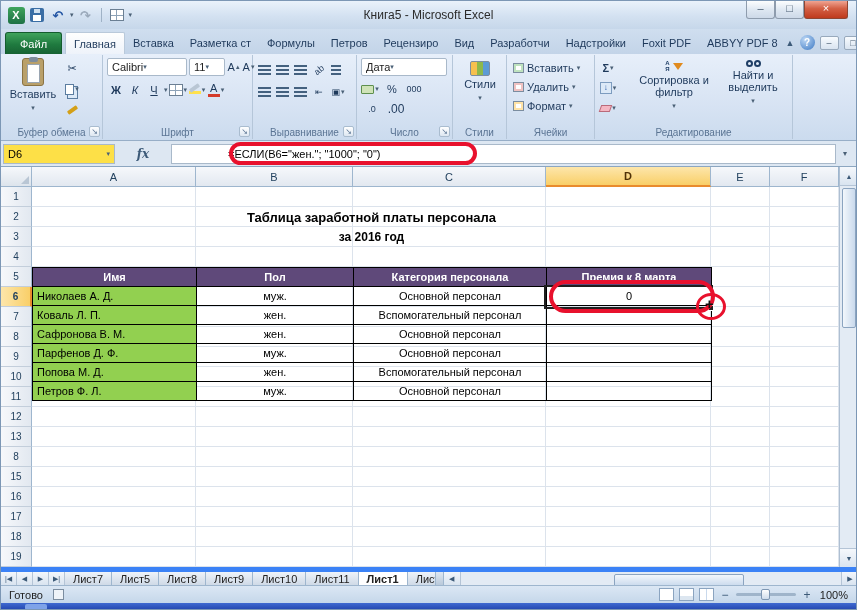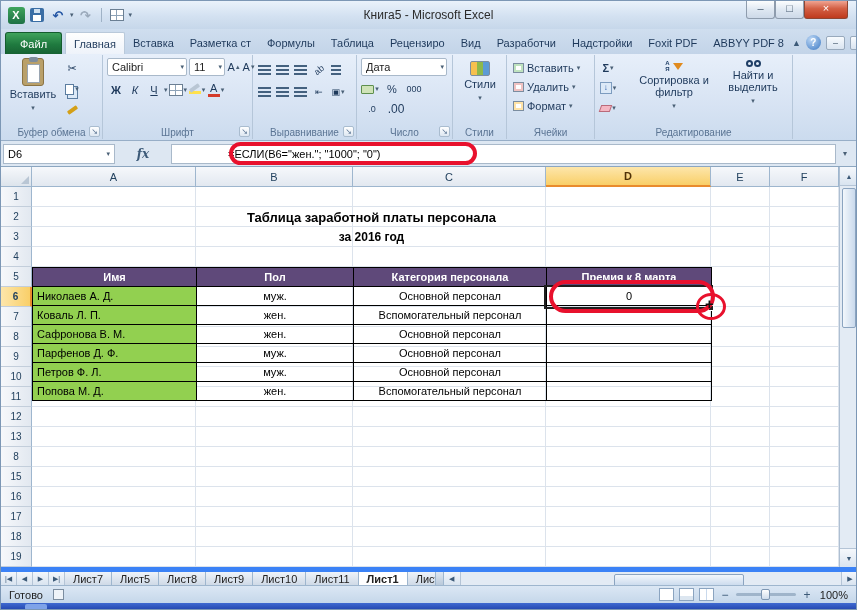--- a/index.html
+++ b/index.html
@@ -28,21 +28,21 @@
 .tab.active{background:linear-gradient(#fefefe,#eef3fa);border:1px solid #b9c9da;border-bottom:none;border-radius:2px 2px 0 0}
 .tr-right{margin-left:auto;display:flex;align-items:center;gap:5px;padding-bottom:4px}
 .ribmin{font-size:9px;color:#3c5a78}
 .helpico{width:15px;height:15px;border-radius:50%;background:radial-gradient(circle at 35% 30%,#bcd7f5,#3b78c3);color:#fff;font-size:10px;font-weight:bold;display:flex;align-items:center;justify-content:center}
 .wb-btn{width:19px;height:14px;border:1px solid #98a9bc;background:linear-gradient(#f8fbfe,#d9e4f0);font-size:9px;line-height:12px;text-align:center;color:#45586d;border-radius:2px}
 
 .ribbon{position:absolute;left:0;top:53px;width:100%;height:87px;background:linear-gradient(#e7effa,#d7e3f3 60%,#cbdbee);border-bottom:1px solid #97aec7}
 .rg{position:absolute;top:1px;height:84px;border-right:1px solid #b5c6d9}
 .rg-label{position:absolute;bottom:1px;left:0;right:0;text-align:center;font-size:10px;color:#5a7493;white-space:nowrap;overflow:hidden}
 .launch{position:absolute;right:2px;bottom:2px;width:11px;height:11px;font-size:8px;line-height:9px;text-align:center;color:#5a7493;border:1px solid #a9bccf;border-radius:2px;background:linear-gradient(#fff,#dde7f1)}
-.combo{background:#fff;border:1px solid #a9b9ca;height:18px;display:flex;align-items:center;justify-content:space-between;font-size:11px;padding:0 2px 0 4px;color:#222;border-radius:2px}
+.combo{background:#fff;border:1px solid #a9b9ca;height:18px;display:flex;align-items:center;font-size:11px;padding:0 2px 0 4px;color:#222;border-radius:2px}
 .arrow{font-size:7px;color:#4a6076}
 .mini{min-width:18px;height:18px;display:flex;align-items:center;justify-content:center;font-size:11px;color:#1e395b;gap:1px;border-radius:2px}
 .stripes{width:13px;height:10px;background:repeating-linear-gradient(to bottom,#44617f 0 2px,transparent 2px 4px)}
 .bigv{display:flex;flex-direction:column;align-items:center;font-size:11px;color:#1e395b;text-align:center;line-height:12px;gap:2px}
 .clipico{position:relative;width:22px;height:28px;background:#b9a06a;border:1px solid #8a7344;border-radius:3px}
 .clipico .sheet{position:absolute;left:4px;top:5px;width:13px;height:19px;background:#fff;border:1px solid #9aa5b1}
 .clipico .clip2{position:absolute;left:6px;top:-2px;width:9px;height:5px;background:#7e8c9c;border-radius:2px}
 .copyico{width:9px;height:11px;background:#fff;border:1px solid #5b7da0;box-shadow:3px 3px 0 0 #dce9f7,3px 3px 0 1px #5b7da0}
 .brush{width:11px;height:4px;background:#d4a017;transform:rotate(-35deg);border-radius:1px}
 .gridico{width:14px;height:12px;border:1px solid #6b7f93;background:linear-gradient(#8ea3b8,#8ea3b8) 50% 0/1px 100% no-repeat,linear-gradient(#8ea3b8,#8ea3b8) 0 50%/100% 1px no-repeat,#fff}
@@ -54,21 +54,21 @@
 .eraser{width:11px;height:7px;background:#f4b6c2;border:1px solid #b96a7a;transform:skewX(-20deg)}
 .filldn{width:12px;height:12px;background:#dce9f7;border:1px solid #7d9cbf;color:#2456a4;font-size:8px;line-height:10px;text-align:center}
 .cellrow{display:flex;align-items:center;gap:3px;font-size:11px;color:#1e395b;height:19px;padding-left:4px}
 .cico{width:11px;height:10px;border:1px solid #7b8da0;background:#fff}
 .cico.ins{box-shadow:inset 0 0 0 2px #bfe3bf}
 .cico.del{box-shadow:inset 0 0 0 2px #f0c2c2}
 .cico.fmt{box-shadow:inset 0 0 0 2px #ffe3a6}
 .stylesico{width:20px;height:15px;border:1px solid #7b8da0;background:linear-gradient(90deg,#f6c04e 0 33%,#8db84a 33% 66%,#5b9bd5 66%);border-radius:2px}
 
 .formulabar{position:absolute;left:0;top:140px;width:100%;height:26px;background:#dde7f2;border-bottom:1px solid #8ca6c0;display:flex;align-items:center;padding:0 2px}
-.namebox{width:112px;height:20px;background:#ffffff;border:1px solid #a9b9ca;display:flex;align-items:center;justify-content:space-between;padding:0 4px;font-size:11px}
+.namebox{width:112px;height:20px;background:#fde047;border:1px solid #a9b9ca;display:flex;align-items:center;justify-content:space-between;padding:0 4px;font-size:11px}
 .fxwrap{width:56px;display:flex;align-items:center;justify-content:center;font-size:12px;color:#3c5a78}
 .fxwrap i{font-family:"DejaVu Serif",serif;font-weight:bold}
 .finput{flex:1;height:20px;background:#fff;border:1px solid #a9b9ca;display:flex;align-items:center;font-size:11px;color:#000;overflow:hidden}
 .ftext{margin-left:56px;white-space:nowrap}
 .fb-expand{width:18px;text-align:center;font-size:8px;color:#4a6076}
 
 .gridwrap{position:absolute;left:0;top:166px;width:857px;height:400px;background:#fff}
 .corner{position:absolute;left:0;top:0;width:31px;height:20px;background:linear-gradient(#f6f8fb,#dde4ec);border-right:1px solid #9eb6ce;border-bottom:1px solid #9eb6ce}
 .corner:after{content:"";position:absolute;right:2px;bottom:2px;border-left:8px solid transparent;border-bottom:8px solid #b9c6d4}
 .colhead{position:absolute;left:31px;top:0;height:20px;display:flex}
@@ -160,21 +160,21 @@
       <span class="wbtn close">×</span>
     </div>
   </div>
 
   <div class="tabrow">
     <div class="ftab">Файл</div>
     <div class="tab active">Главная</div>
     <div class="tab">Вставка</div>
     <div class="tab">Разметка ст</div>
     <div class="tab">Формулы</div>
-    <div class="tab">Таблица</div>
+    <div class="tab">Петров</div>
     <div class="tab">Рецензиро</div>
     <div class="tab">Вид</div>
     <div class="tab">Разработчи</div>
     <div class="tab">Надстройки</div>
     <div class="tab">Foxit PDF</div>
     <div class="tab">ABBYY PDF 8</div>
     <div class="tr-right">
       <span class="ribmin">▲</span>
       <span class="helpico">?</span>
       <span class="wb-btn">–</span>
@@ -443,29 +443,29 @@
           <td class="c">Основной персонал</td>
           <td class="c"></td>
         </tr>
         <tr>
           <td class="namec">Парфенов Д. Ф.</td>
           <td class="c">муж.</td>
           <td class="c">Основной персонал</td>
           <td class="c"></td>
         </tr>
         <tr>
+          <td class="namec">Попова М. Д.</td>
+          <td class="c">жен.</td>
+          <td class="c">Вспомогательный персонал</td>
+          <td class="c"></td>
+        </tr>
+        <tr>
           <td class="namec">Петров Ф. Л.</td>
           <td class="c">муж.</td>
           <td class="c">Основной персонал</td>
-          <td class="c"></td>
-        </tr>
-        <tr>
-          <td class="namec">Попова М. Д.</td>
-          <td class="c">жен.</td>
-          <td class="c">Вспомогательный персонал</td>
           <td class="c"></td>
         </tr>
       </tbody>
         </table>
 
       <div class="selbox"></div>
       <div class="fillsq"></div>
       <div class="ann" style="left:517px;top:93px;width:166px;height:33px"></div>
       <div class="ann" style="left:664px;top:106px;width:30px;height:27px;border-width:3px;border-radius:50%"></div>
       <span class="handle-cross" style="left:673px;top:108px">+</span>

